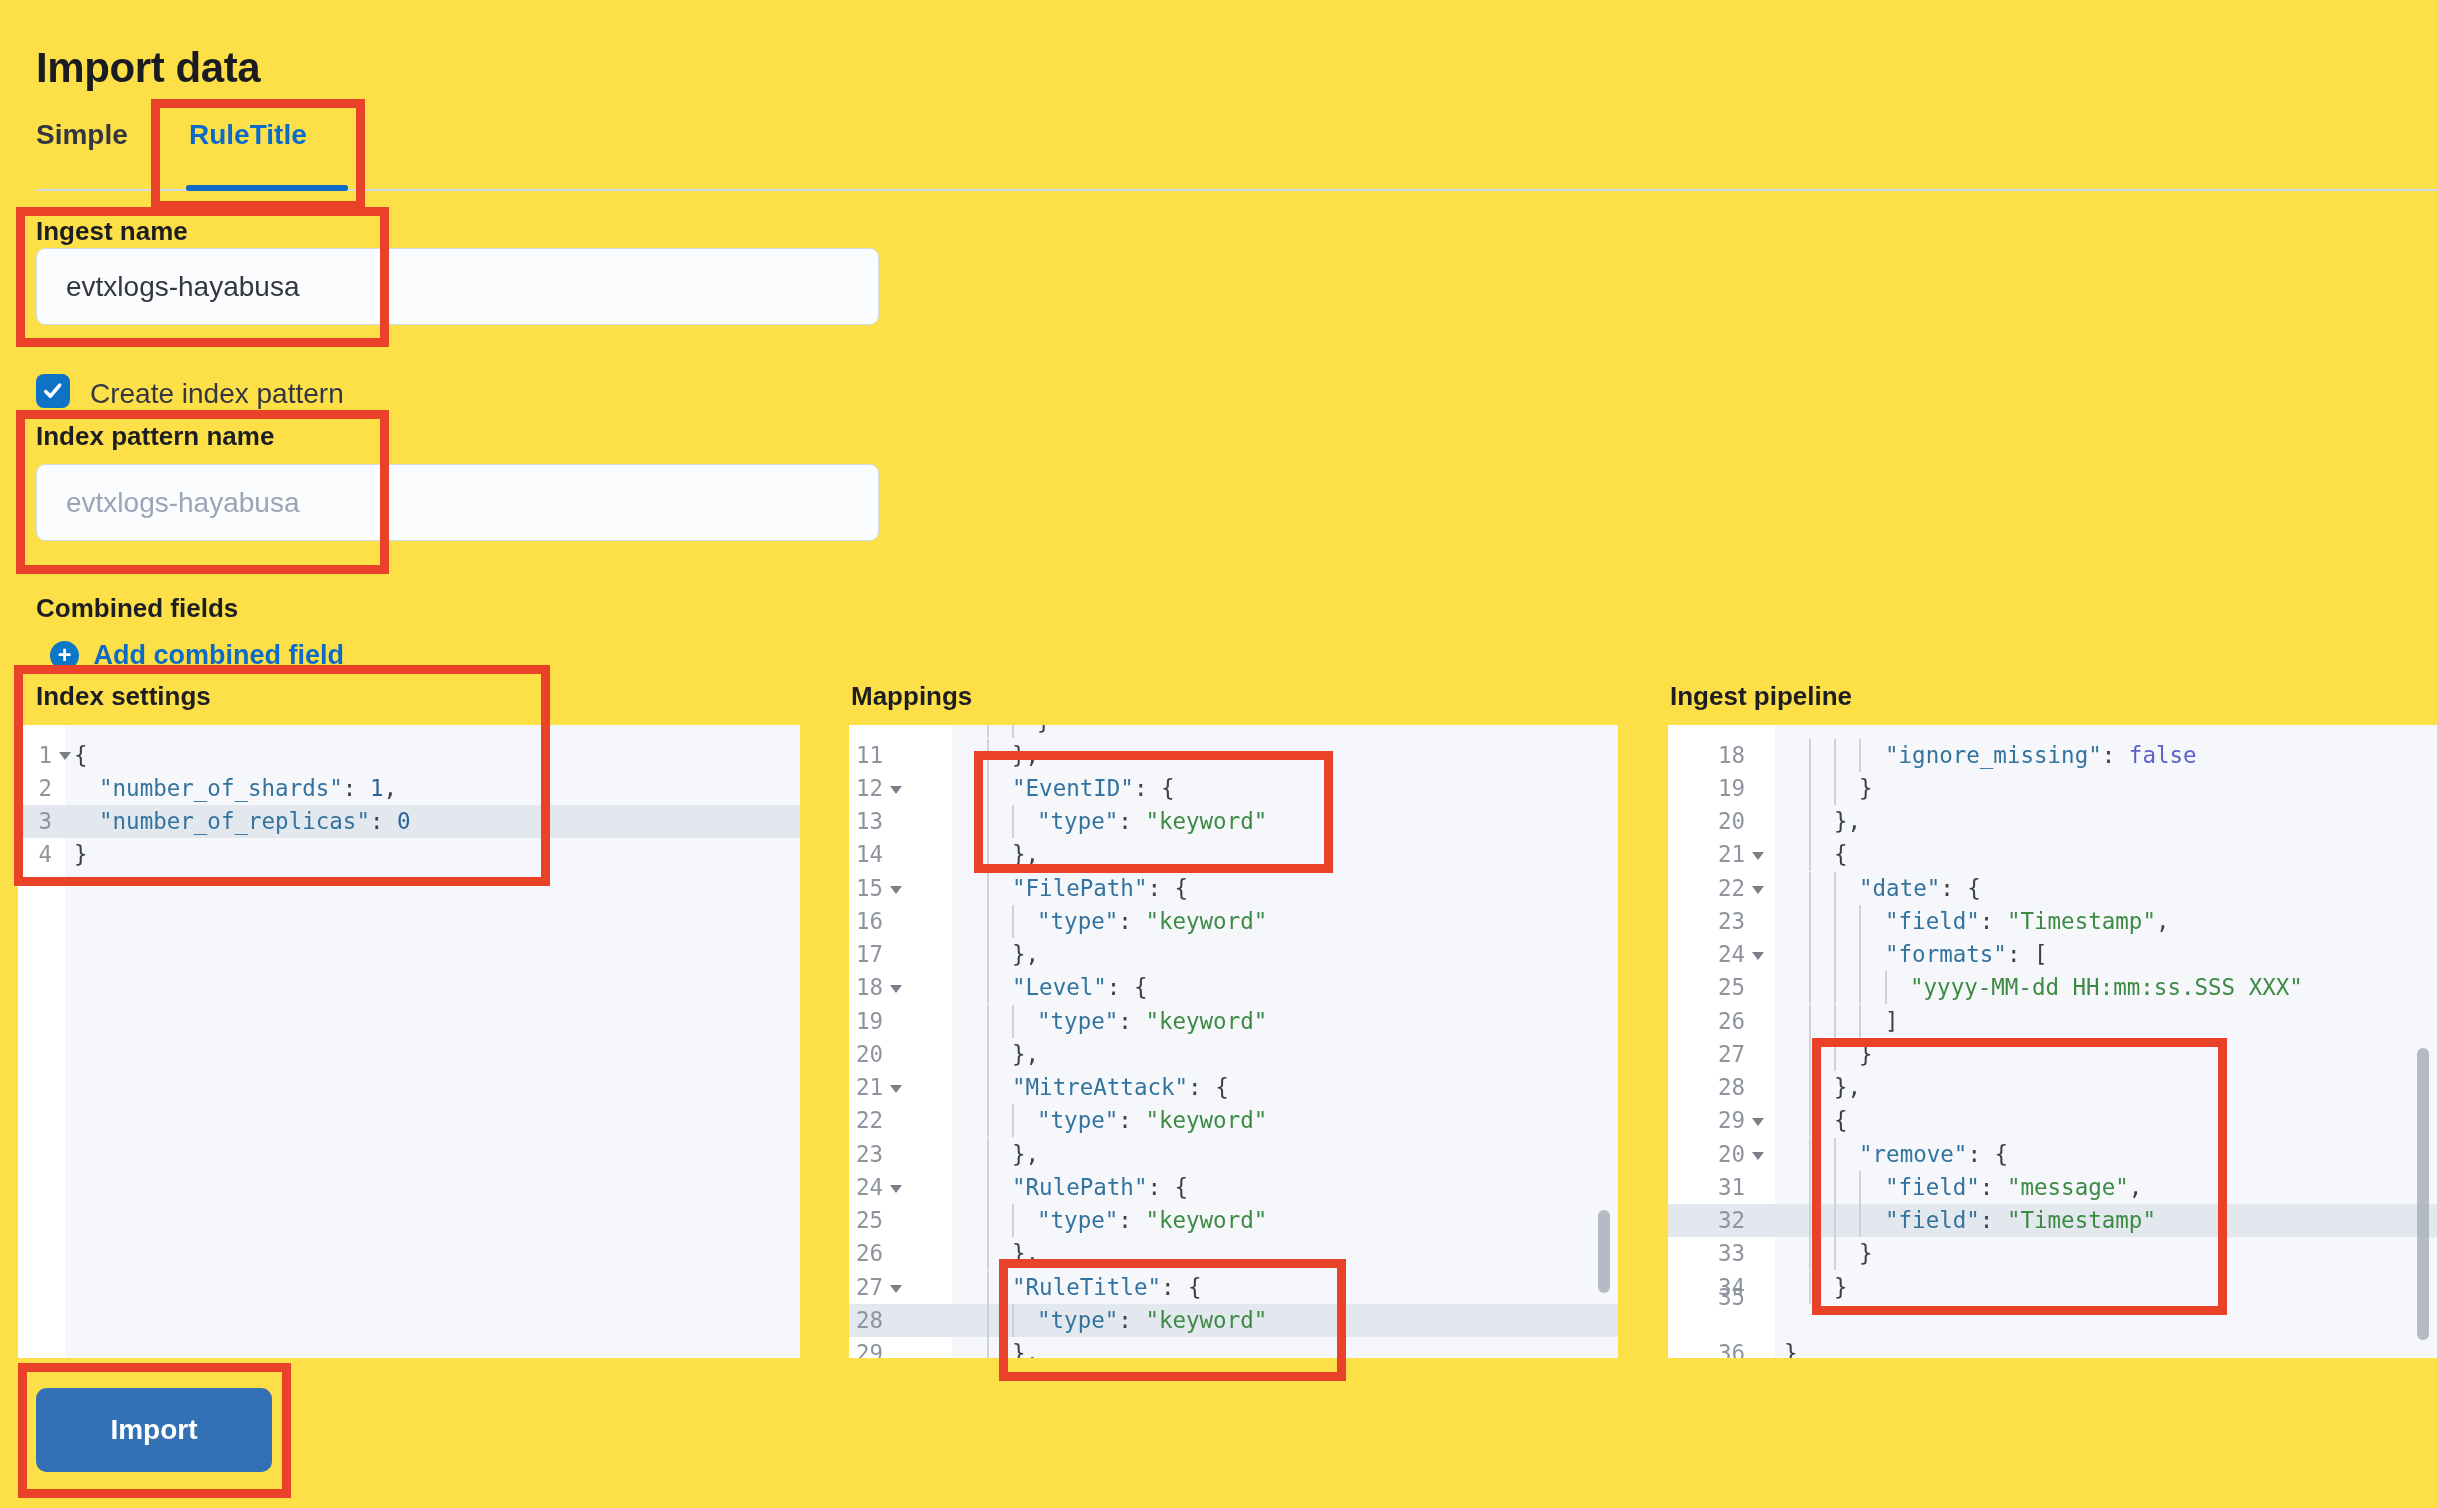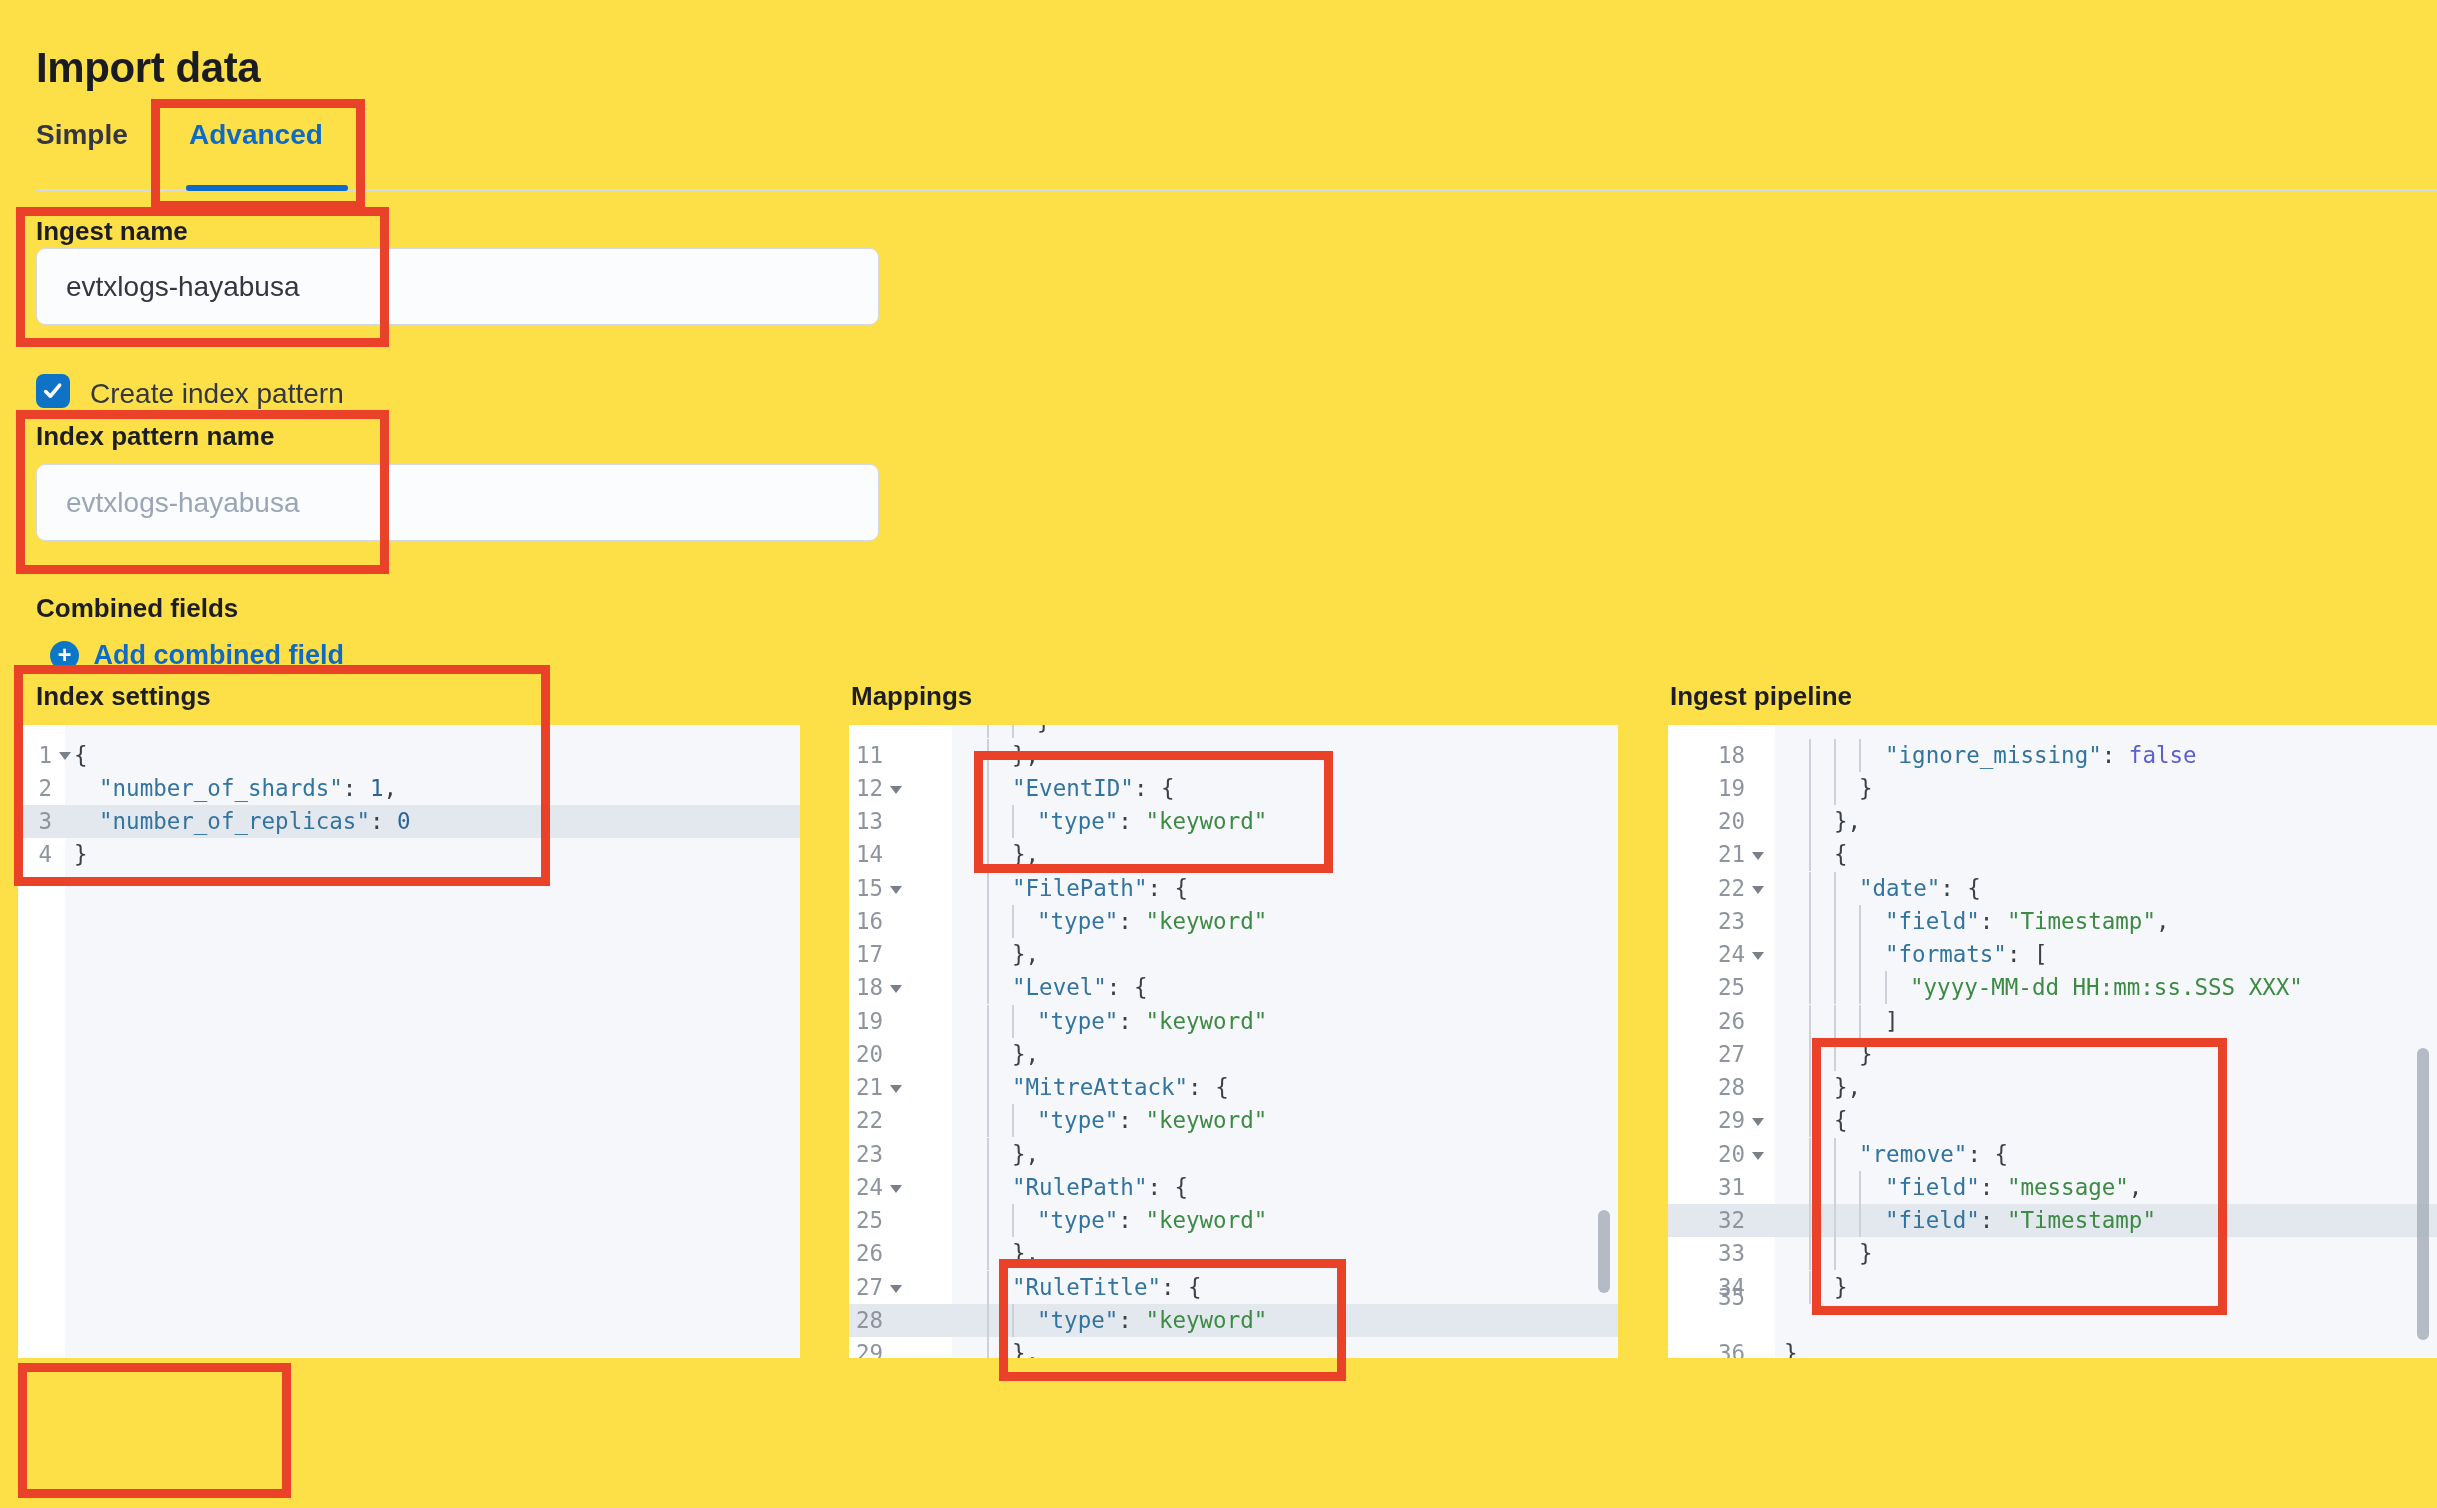--- a/index.html
+++ b/index.html
@@ -65,21 +65,21 @@
     z-index:50;pointer-events:none;}
 </style>
 </head>
 <body>
 
 <div class="page">
 
   <h1 class="abs" id="page-title">Import data</h1>
 
   <div class="abs tab" id="tab-simple">Simple</div>
-  <div class="abs tab" id="tab-advanced">Advanced</div>
+  <div class="abs tab" id="tab-advanced">RuleTitle</div>
   <div class="abs" id="tab-underline"></div>
   <div class="abs" id="divider"></div>
 
   <div class="abs field-label" id="lbl-index-name">Ingest name</div>
   <div class="abs text-input" id="input-index-name">
     <span class="val">evtxlogs-hayabusa</span>
   </div>
 
   <div class="abs" id="checkbox">
     <svg width="23.4" height="23.4" viewBox="0 0 16 16">
@@ -151,20 +151,21 @@
       <div class="crow" style="top: 413px;"><span class="lnum" style="width: 77px;">20</span><span class="fold" style="left: 84px;"></span><span class="guide" style="left: 141px;"></span><span class="guide" style="left: 166px;"></span><span class="codeline" style="left: 191px;"><span class="tk-key">"remove"</span><span class="tk-pun">: {</span></span></div>
       <div class="crow" style="top: 446px;"><span class="lnum" style="width: 77px;">31</span><span class="guide" style="left: 141px;"></span><span class="guide" style="left: 166px;"></span><span class="guide" style="left: 191px;"></span><span class="codeline" style="left: 217px;"><span class="tk-key">"field"</span><span class="tk-pun">: </span><span class="tk-str">"message"</span><span class="tk-pun">,</span></span></div>
       <div class="crow hl" style="top: 479px;"><span class="lnum" style="width: 77px;">32</span><span class="guide" style="left: 141px;"></span><span class="guide" style="left: 166px;"></span><span class="guide" style="left: 191px;"></span><span class="codeline" style="left: 217px;"><span class="tk-key">"field"</span><span class="tk-pun">: </span><span class="tk-str">"Timestamp"</span></span></div>
       <div class="crow" style="top: 512px;"><span class="lnum" style="width: 77px;">33</span><span class="guide" style="left: 141px;"></span><span class="guide" style="left: 166px;"></span><span class="codeline" style="left: 191px;"><span class="tk-pun">}</span></span></div>
       <div class="crow" style="top: 546px;"><span class="lnum" style="width: 77px;">34</span><span class="guide" style="left: 141px;"></span><span class="codeline" style="left: 166px;"><span class="tk-pun">}</span></span></div>
       <div class="crow" style="top: 556px;"><span class="lnum" style="width: 77px;">35</span><span class="codeline" style="left: 141px;"><span class="tk-pun">]</span></span></div>
       <div class="crow" style="top: 612px;"><span class="lnum" style="width: 77px;">36</span><span class="codeline" style="left: 116px;"><span class="tk-pun">}</span></span></div>
       <div class="sbthumb" style="top: 323px; height: 292px;"></div>
     </div>
 
+  <button class="abs" id="import-btn">Import</button>
 
   <div id="annotations">
       <div class="annotation" style="left: 151px; top: 99px; width: 214px; height: 111px;"></div>
       <div class="annotation" style="left: 16px; top: 207px; width: 373px; height: 140px;"></div>
       <div class="annotation" style="left: 16px; top: 410px; width: 373px; height: 164px;"></div>
       <div class="annotation" style="left: 14.4px; top: 665px; width: 536px; height: 221px;"></div>
       <div class="annotation" style="left: 18px; top: 1363px; width: 273px; height: 135px;"></div>
       <div class="annotation" style="left: 974px; top: 751px; width: 359px; height: 122px;"></div>
       <div class="annotation" style="left: 999px; top: 1259px; width: 347px; height: 122px;"></div>
       <div class="annotation" style="left: 1812px; top: 1038px; width: 415px; height: 277px;"></div>

